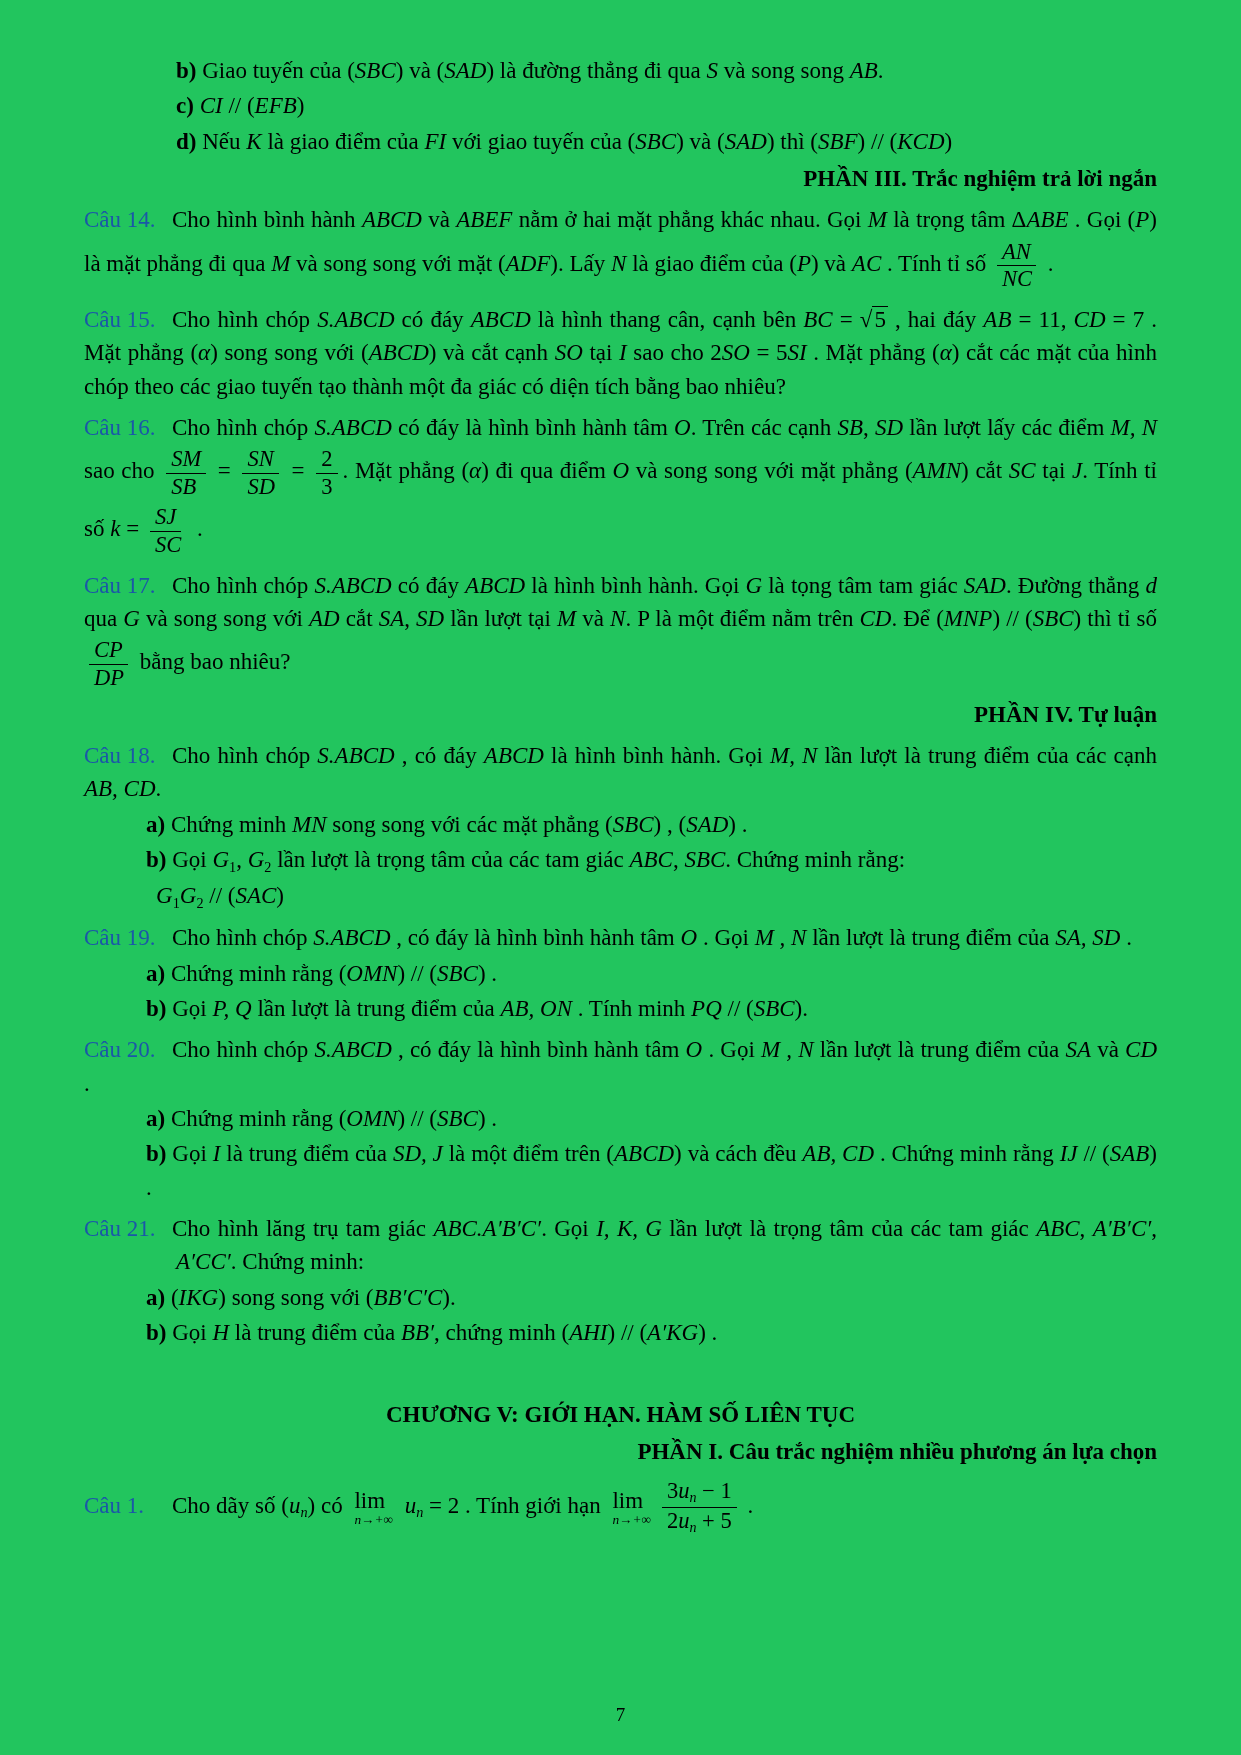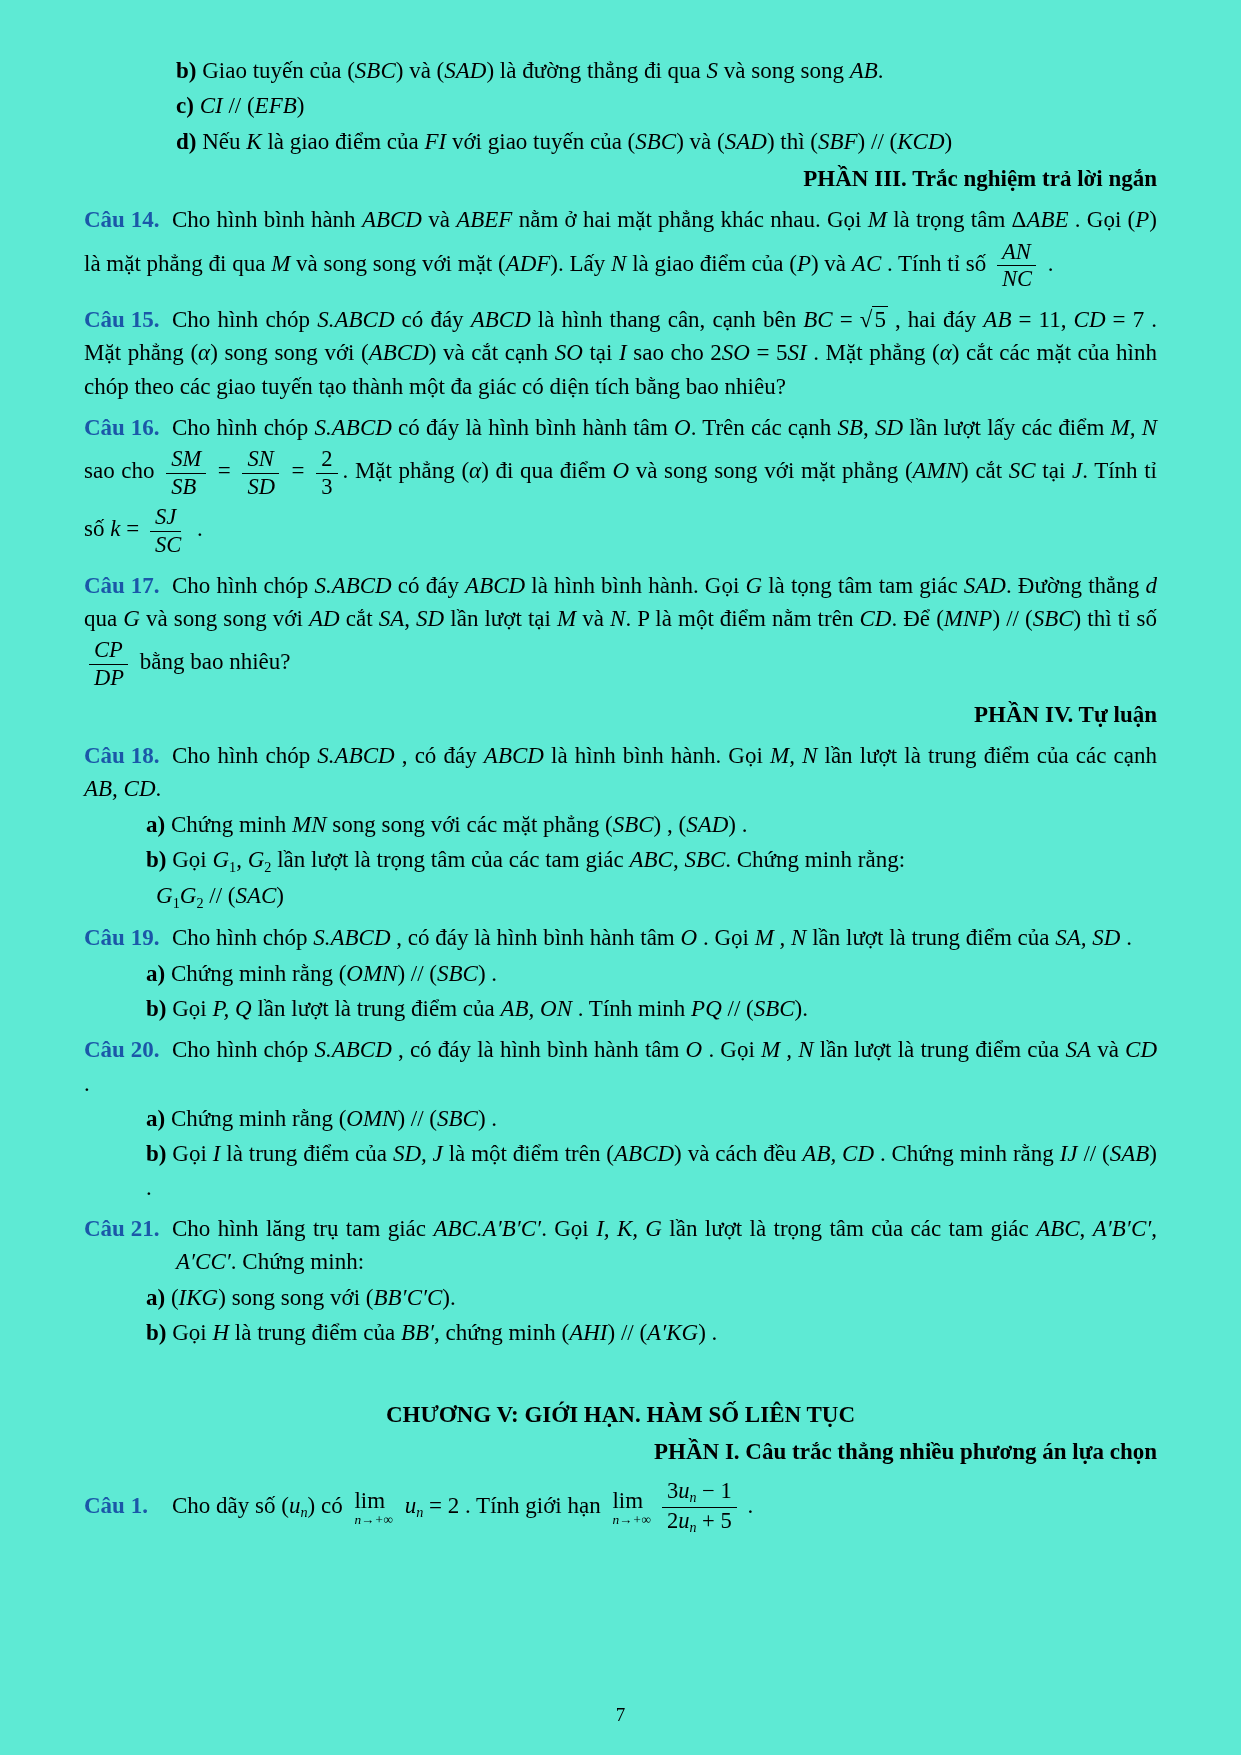--- a/index.html
+++ b/index.html
@@ -1,31 +1,31 @@
 <!DOCTYPE html>
 <html style="--blue: #1B57A8;"><head>
 <meta charset="utf-8">
 <style>
   *{box-sizing:border-box}
   html,body{margin:0;padding:0;background:#ffffff}
   .page{
     width:1241px;height:1755px;position:relative;overflow:hidden;
     padding:52px 84px 0 84px;
     font-family:"Liberation Serif", serif;
-    font-size:23px;line-height:1.45;color:#000;background:#5eead4;
+    font-size:23px;line-height:1.45;color:#000;background:#22c55e;
   }
   .para{margin:2px 0;text-align:justify}
   .heading{font-weight:bold;text-align:right;margin:4px 0 2px}
   .chapter{text-align:left;margin:48px 0 2px;text-align-last:center}
   .sub1{padding-left:92px}
   .sub2{padding-left:62px}
   .sub3{padding-left:72px}
   .hang{padding-left:92px;text-indent:-92px}
   .cau{margin-top:8px}
-  .qlabel{color:var(--blue,#1B57A8);font-weight:bold;display:inline-block;min-width:88px;text-indent:0}
+  .qlabel{color:var(--blue,#1B57A8);font-weight:normal;display:inline-block;min-width:88px;text-indent:0}
   .it{font-style:italic}
   .bd{font-weight:bold}
   .sub{font-size:0.62em;vertical-align:-0.32em}
   .frac{display:inline-flex;flex-direction:column;align-items:flex-start;vertical-align:middle;
         margin:2px 5px;line-height:1.18;text-indent:0;font-size:0.98em}
   .frac .num{padding:0 5px;border-bottom:1.6px solid #000}
   .frac .den{padding:0 5px}
   .sqrt{white-space:nowrap}
   .sqrt .rad{border-top:1.6px solid #000;padding:0 2px}
   .lim{display:inline-flex;flex-direction:column;align-items:flex-start;vertical-align:middle;
@@ -72,21 +72,21 @@
       <p class="para cau"><span class="qlabel">Câu 19.</span><span class="run">Cho hình chóp </span><span class="run it">S.ABCD</span><span class="run"> , có đáy là hình bình hành tâm </span><span class="run it">O</span><span class="run"> . Gọi </span><span class="run it">M , N</span><span class="run"> lần lượt là trung điểm của </span><span class="run it">SA, SD</span><span class="run"> .</span></p>
       <p class="para sub2"><span class="run bd">a) </span><span class="run">Chứng minh rằng (</span><span class="run it">OMN</span><span class="run">) // (</span><span class="run it">SBC</span><span class="run">) .</span></p>
       <p class="para sub2"><span class="run bd">b) </span><span class="run">Gọi </span><span class="run it">P, Q</span><span class="run"> lần lượt là trung điểm của </span><span class="run it">AB, ON</span><span class="run"> . Tính minh </span><span class="run it">PQ</span><span class="run"> // (</span><span class="run it">SBC</span><span class="run">).</span></p>
       <p class="para cau"><span class="qlabel">Câu 20.</span><span class="run">Cho hình chóp </span><span class="run it">S.ABCD</span><span class="run"> , có đáy là hình bình hành tâm </span><span class="run it">O</span><span class="run"> . Gọi </span><span class="run it">M , N</span><span class="run"> lần lượt là trung điểm của </span><span class="run it">SA</span><span class="run"> và </span><span class="run it">CD</span><span class="run"> .</span></p>
       <p class="para sub2"><span class="run bd">a) </span><span class="run">Chứng minh rằng (</span><span class="run it">OMN</span><span class="run">) // (</span><span class="run it">SBC</span><span class="run">) .</span></p>
       <p class="para sub2"><span class="run bd">b) </span><span class="run">Gọi </span><span class="run it">I</span><span class="run"> là trung điểm của </span><span class="run it">SD, J</span><span class="run"> là một điểm trên (</span><span class="run it">ABCD</span><span class="run">) và cách đều </span><span class="run it">AB, CD</span><span class="run"> . Chứng minh rằng </span><span class="run it">IJ</span><span class="run"> // (</span><span class="run it">SAB</span><span class="run">) .</span></p>
       <p class="para cau hang"><span class="qlabel">Câu 21.</span><span class="run">Cho hình lăng trụ tam giác </span><span class="run it">ABC.A′B′C′</span><span class="run">. Gọi </span><span class="run it">I, K, G</span><span class="run"> lần lượt là trọng tâm của các tam giác </span><span class="run it">ABC</span><span class="run">, </span><span class="run it">A′B′C′</span><span class="run">, </span><span class="run it">A′CC′</span><span class="run">. Chứng minh:</span></p>
       <p class="para sub2"><span class="run bd">a) </span><span class="run">(</span><span class="run it">IKG</span><span class="run">) song song với (</span><span class="run it">BB′C′C</span><span class="run">).</span></p>
       <p class="para sub2"><span class="run bd">b) </span><span class="run">Gọi </span><span class="run it">H</span><span class="run"> là trung điểm của </span><span class="run it">BB′</span><span class="run">, chứng minh (</span><span class="run it">AHI</span><span class="run">) // (</span><span class="run it">A′KG</span><span class="run">) .</span></p>
       <p class="para chapter"><span class="run bd">CHƯƠNG V: GIỚI HẠN. HÀM SỐ LIÊN TỤC</span></p>
-      <p class="para heading"><span class="run bd">PHẦN I. Câu trắc thẳng nhiều phương án lựa chọn</span></p>
+      <p class="para heading"><span class="run bd">PHẦN I. Câu trắc nghiệm nhiều phương án lựa chọn</span></p>
       <p class="para cau"><span class="qlabel">Câu 1.</span><span class="run">Cho dãy số (</span><span class="run it">u</span><span class="run it sub">n</span><span class="run">) có </span><span class="lim">
           <span class="limword">lim</span>
           <span class="under">n→+∞</span>
         </span><span class="run"> </span><span class="run it">u</span><span class="run it sub">n</span><span class="run"> = 2 . Tính giới hạn </span><span class="lim">
           <span class="limword">lim</span>
           <span class="under">n→+∞</span>
         </span><span class="frac">
           <span class="num"><span class="run">3</span><span class="run it">u</span><span class="run it sub">n</span><span class="run"> − 1</span></span>
           <span class="den"><span class="run">2</span><span class="run it">u</span><span class="run it sub">n</span><span class="run"> + 5</span></span>
         </span><span class="run"> .</span></p>

